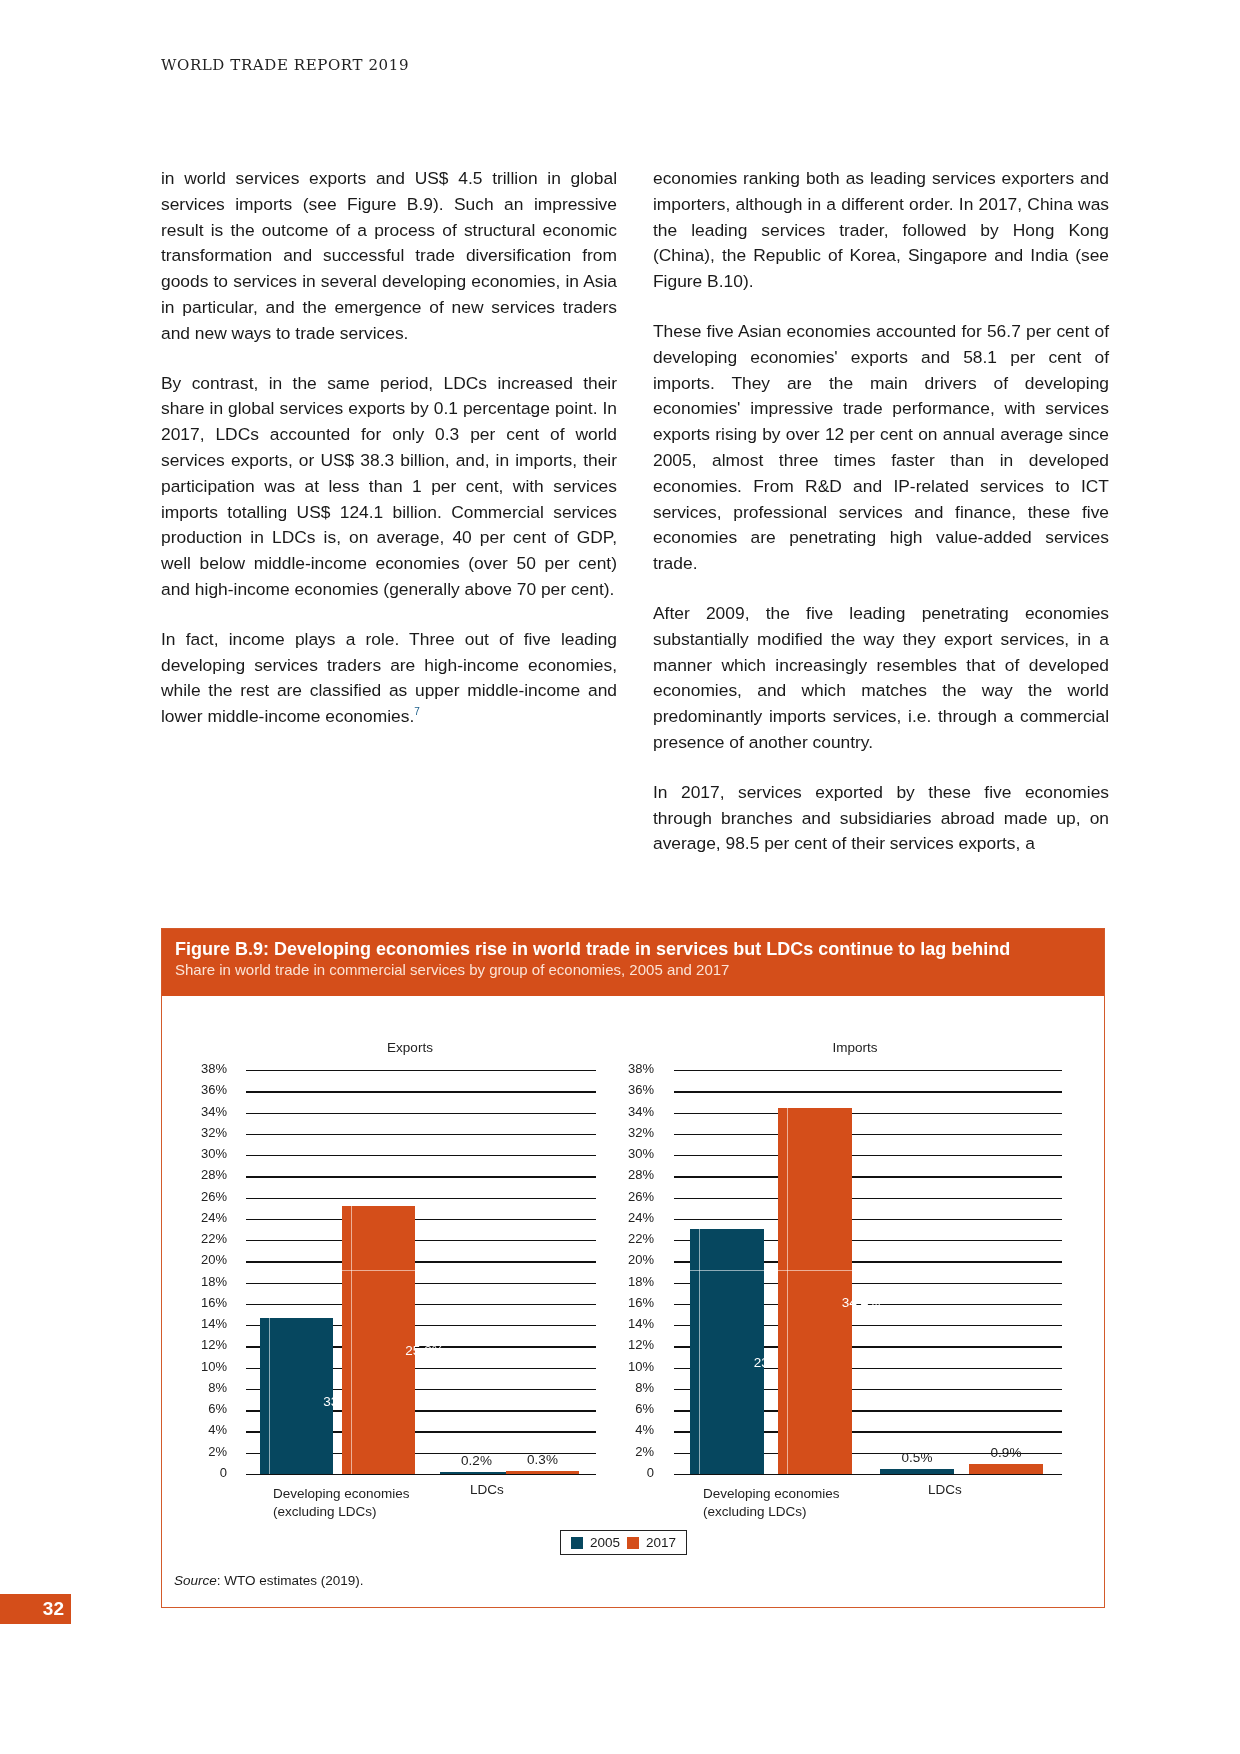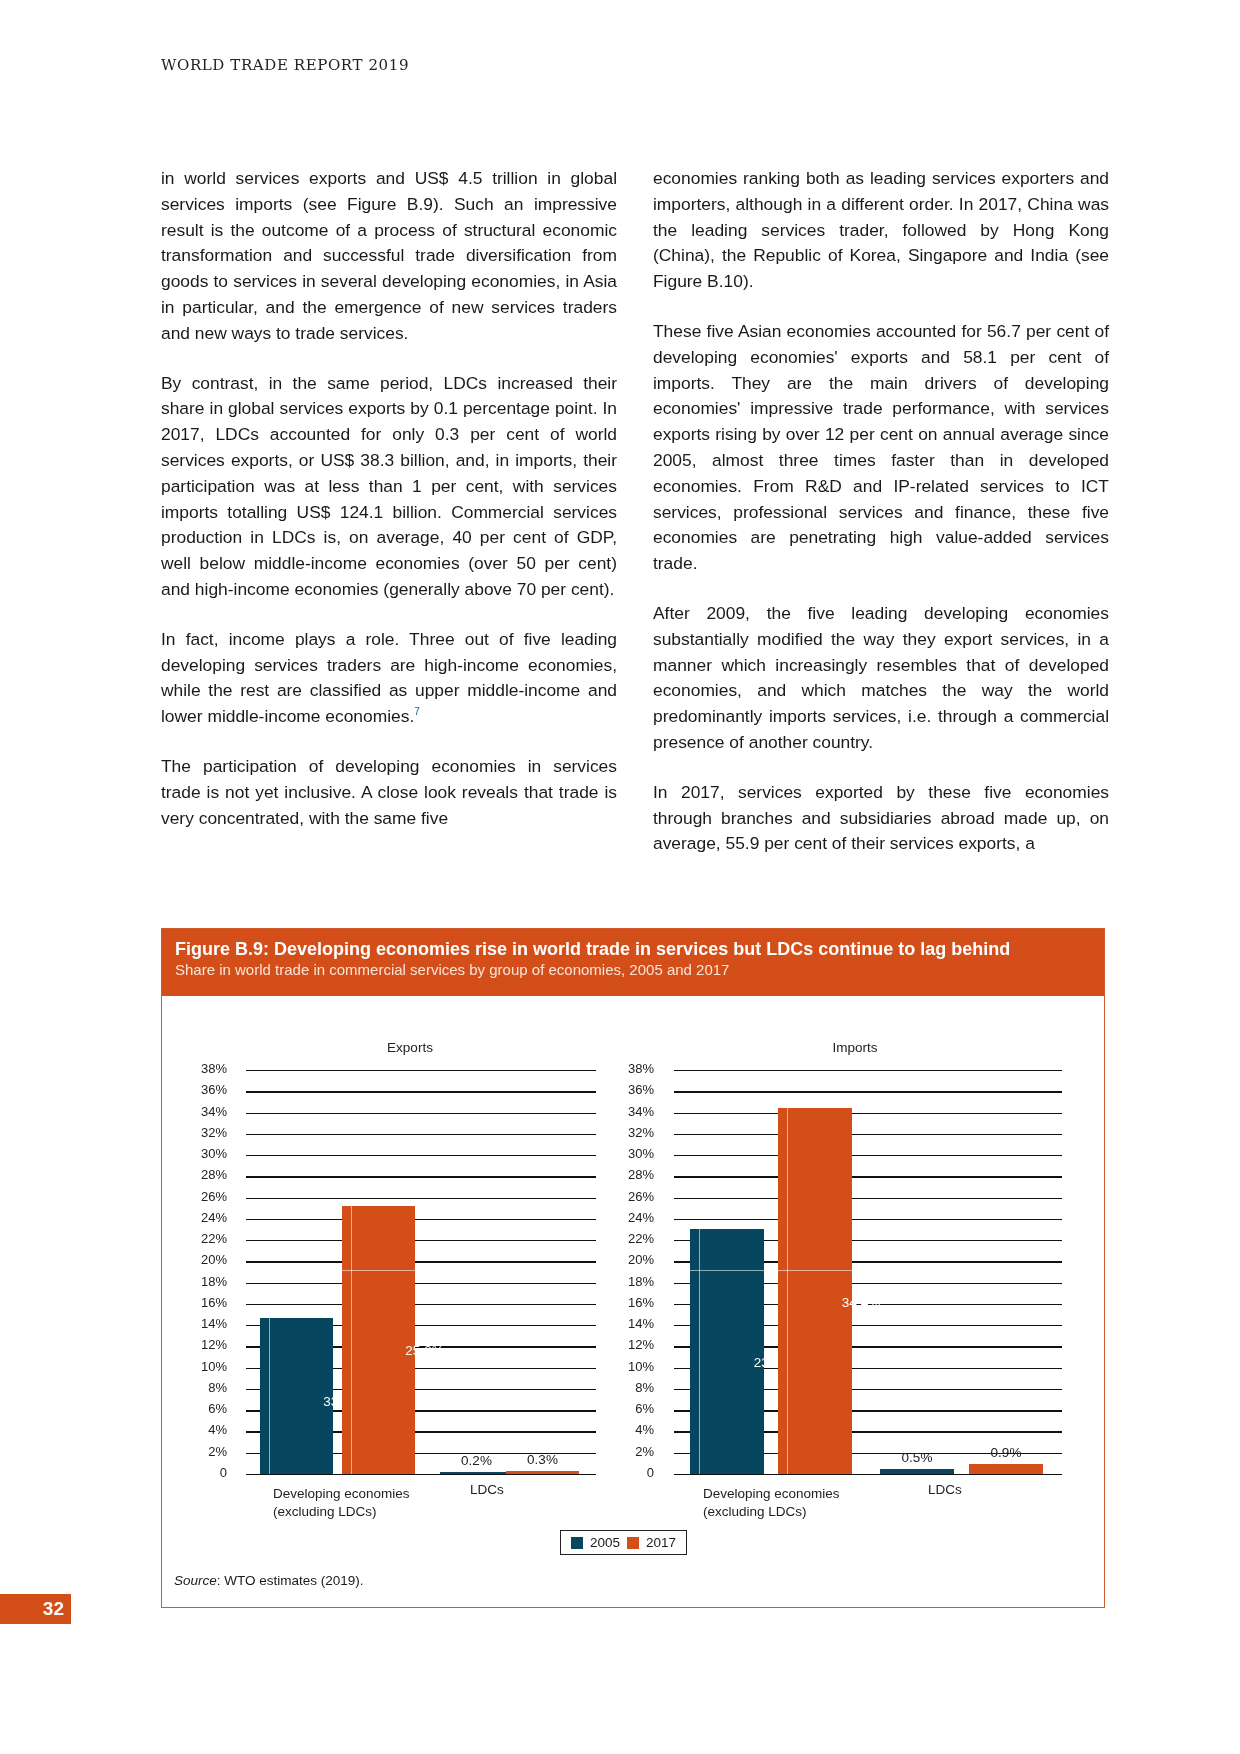--- a/index.html
+++ b/index.html
@@ -31,28 +31,27 @@
 </style>
 </head>
 <body>
 
 <div class="running-head">WORLD TRADE REPORT 2019</div>
 
 <div class="col left">
   <p>in world services exports and US$ 4.5 trillion in global services imports (see Figure B.9). Such an impressive result is the outcome of a process of structural economic transformation and successful trade diversification from goods to services in several developing economies, in Asia in particular, and the emergence of new services traders and new ways to trade services.</p>
   <p>By contrast, in the same period, LDCs increased their share in global services exports by 0.1 percentage point. In 2017, LDCs accounted for only 0.3 per cent of world services exports, or US$ 38.3 billion, and, in imports, their participation was at less than 1 per cent, with services imports totalling US$ 124.1 billion. Commercial services production in LDCs is, on average, 40 per cent of GDP, well below middle-income economies (over 50 per cent) and high-income economies (generally above 70 per cent).</p>
   <p><span>In fact, income plays a role. Three out of five leading developing services traders are high-income economies, while the rest are classified as upper middle-income and lower middle-income economies.</span><sup>7</sup></p>
-  <p>The participation of developing economies in services trade is not yet inclusive. A close look reveals that trade is very concentrated, with the same five</p>
 </div>
 
 <div class="col right">
   <p>economies ranking both as leading services exporters and importers, although in a different order. In 2017, China was the leading services trader, followed by Hong Kong (China), the Republic of Korea, Singapore and India (see Figure B.10).</p>
   <p>These five Asian economies accounted for 56.7 per cent of developing economies' exports and 58.1 per cent of imports. They are the main drivers of developing economies' impressive trade performance, with services exports rising by over 12 per cent on annual average since 2005, almost three times faster than in developed economies. From R&amp;D and IP-related services to ICT services, professional services and finance, these five economies are penetrating high value-added services trade.</p>
-  <p>After 2009, the five leading developing economies substantially modified the way they export services, in a manner which increasingly resembles that of developed economies, and which matches the way the world predominantly imports services, i.e. through a commercial presence of another country.</p>
-  <p>In 2017, services exported by these five economies through branches and subsidiaries abroad made up, on average, 55.9 per cent of their services exports, a</p>
+  <p>After 2009, the five leading penetrating economies substantially modified the way they export services, in a manner which increasingly resembles that of developed economies, and which matches the way the world predominantly imports services, i.e. through a commercial presence of another country.</p>
+  <p>In 2017, services exported by these five economies through branches and subsidiaries abroad made up, on average, 98.5 per cent of their services exports, a</p>
 </div>
 
 <div class="figure">
   <div class="fig-header">
     <div class="fig-title">Figure B.9: Developing economies rise in world trade in services but LDCs continue to lag behind</div>
     <div class="fig-sub">Share in world trade in commercial services by group of economies, 2005 and 2017</div>
   </div>
 </div>
 
 <div id="charts">

